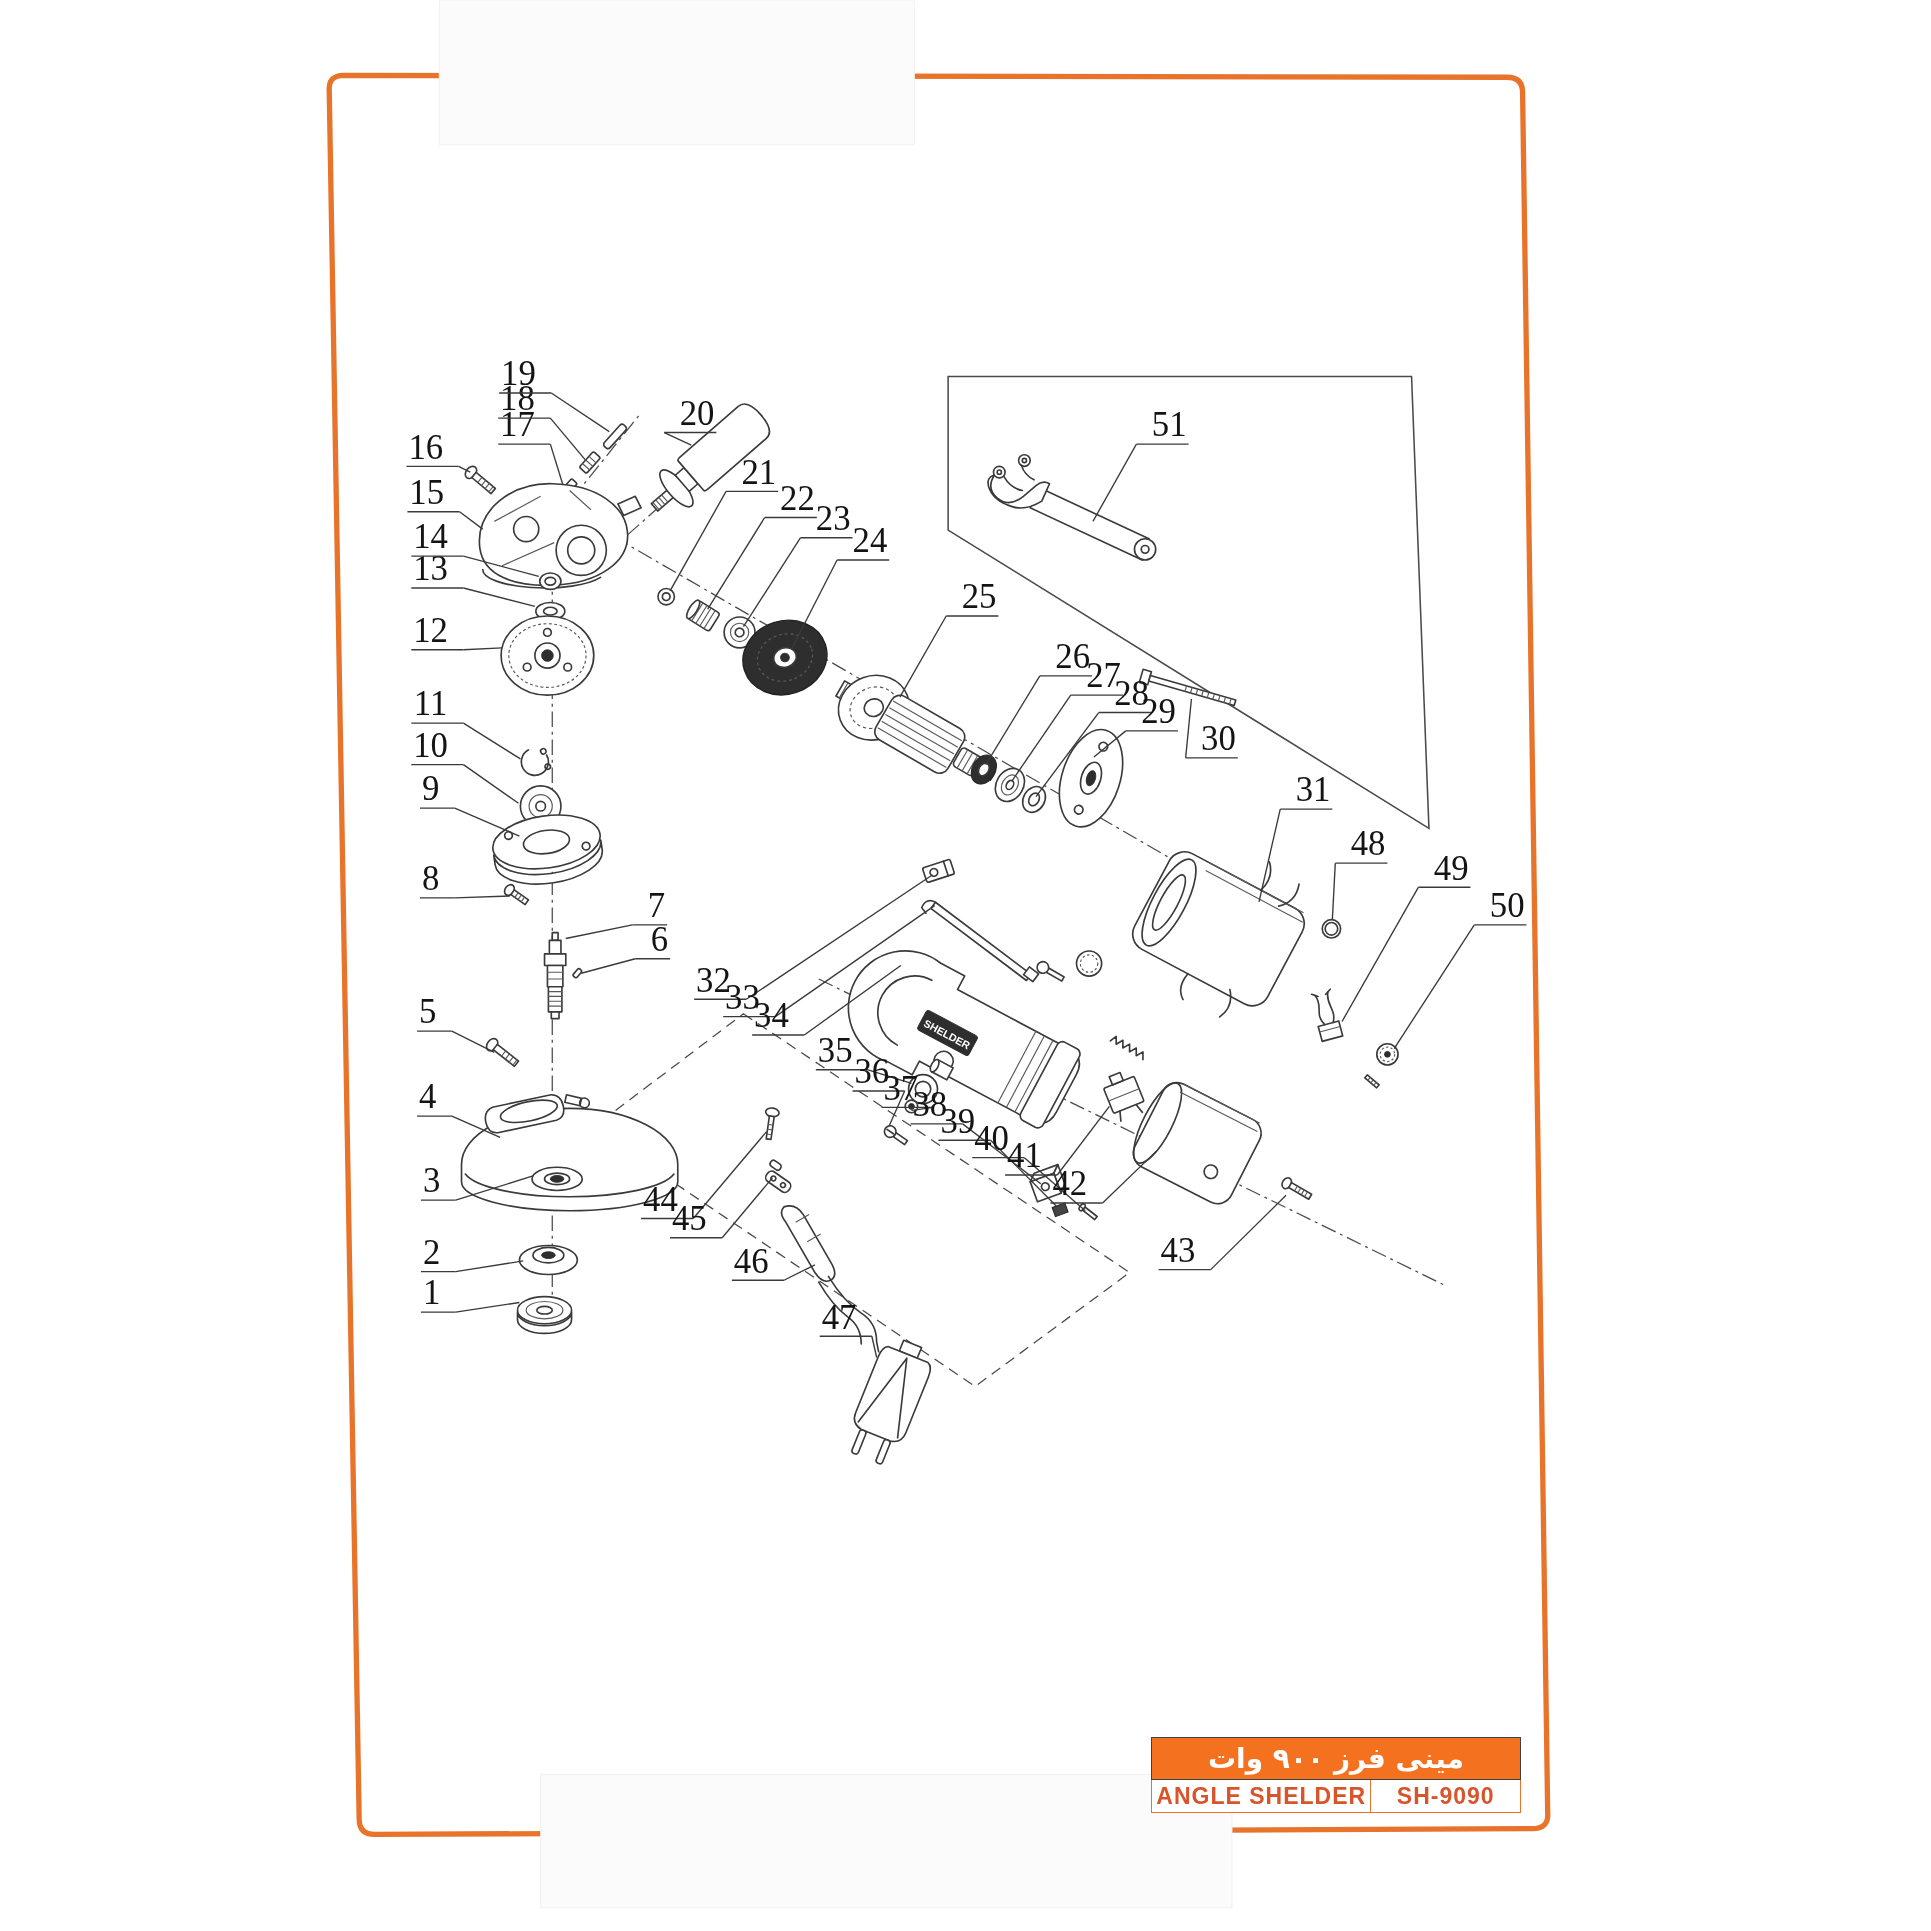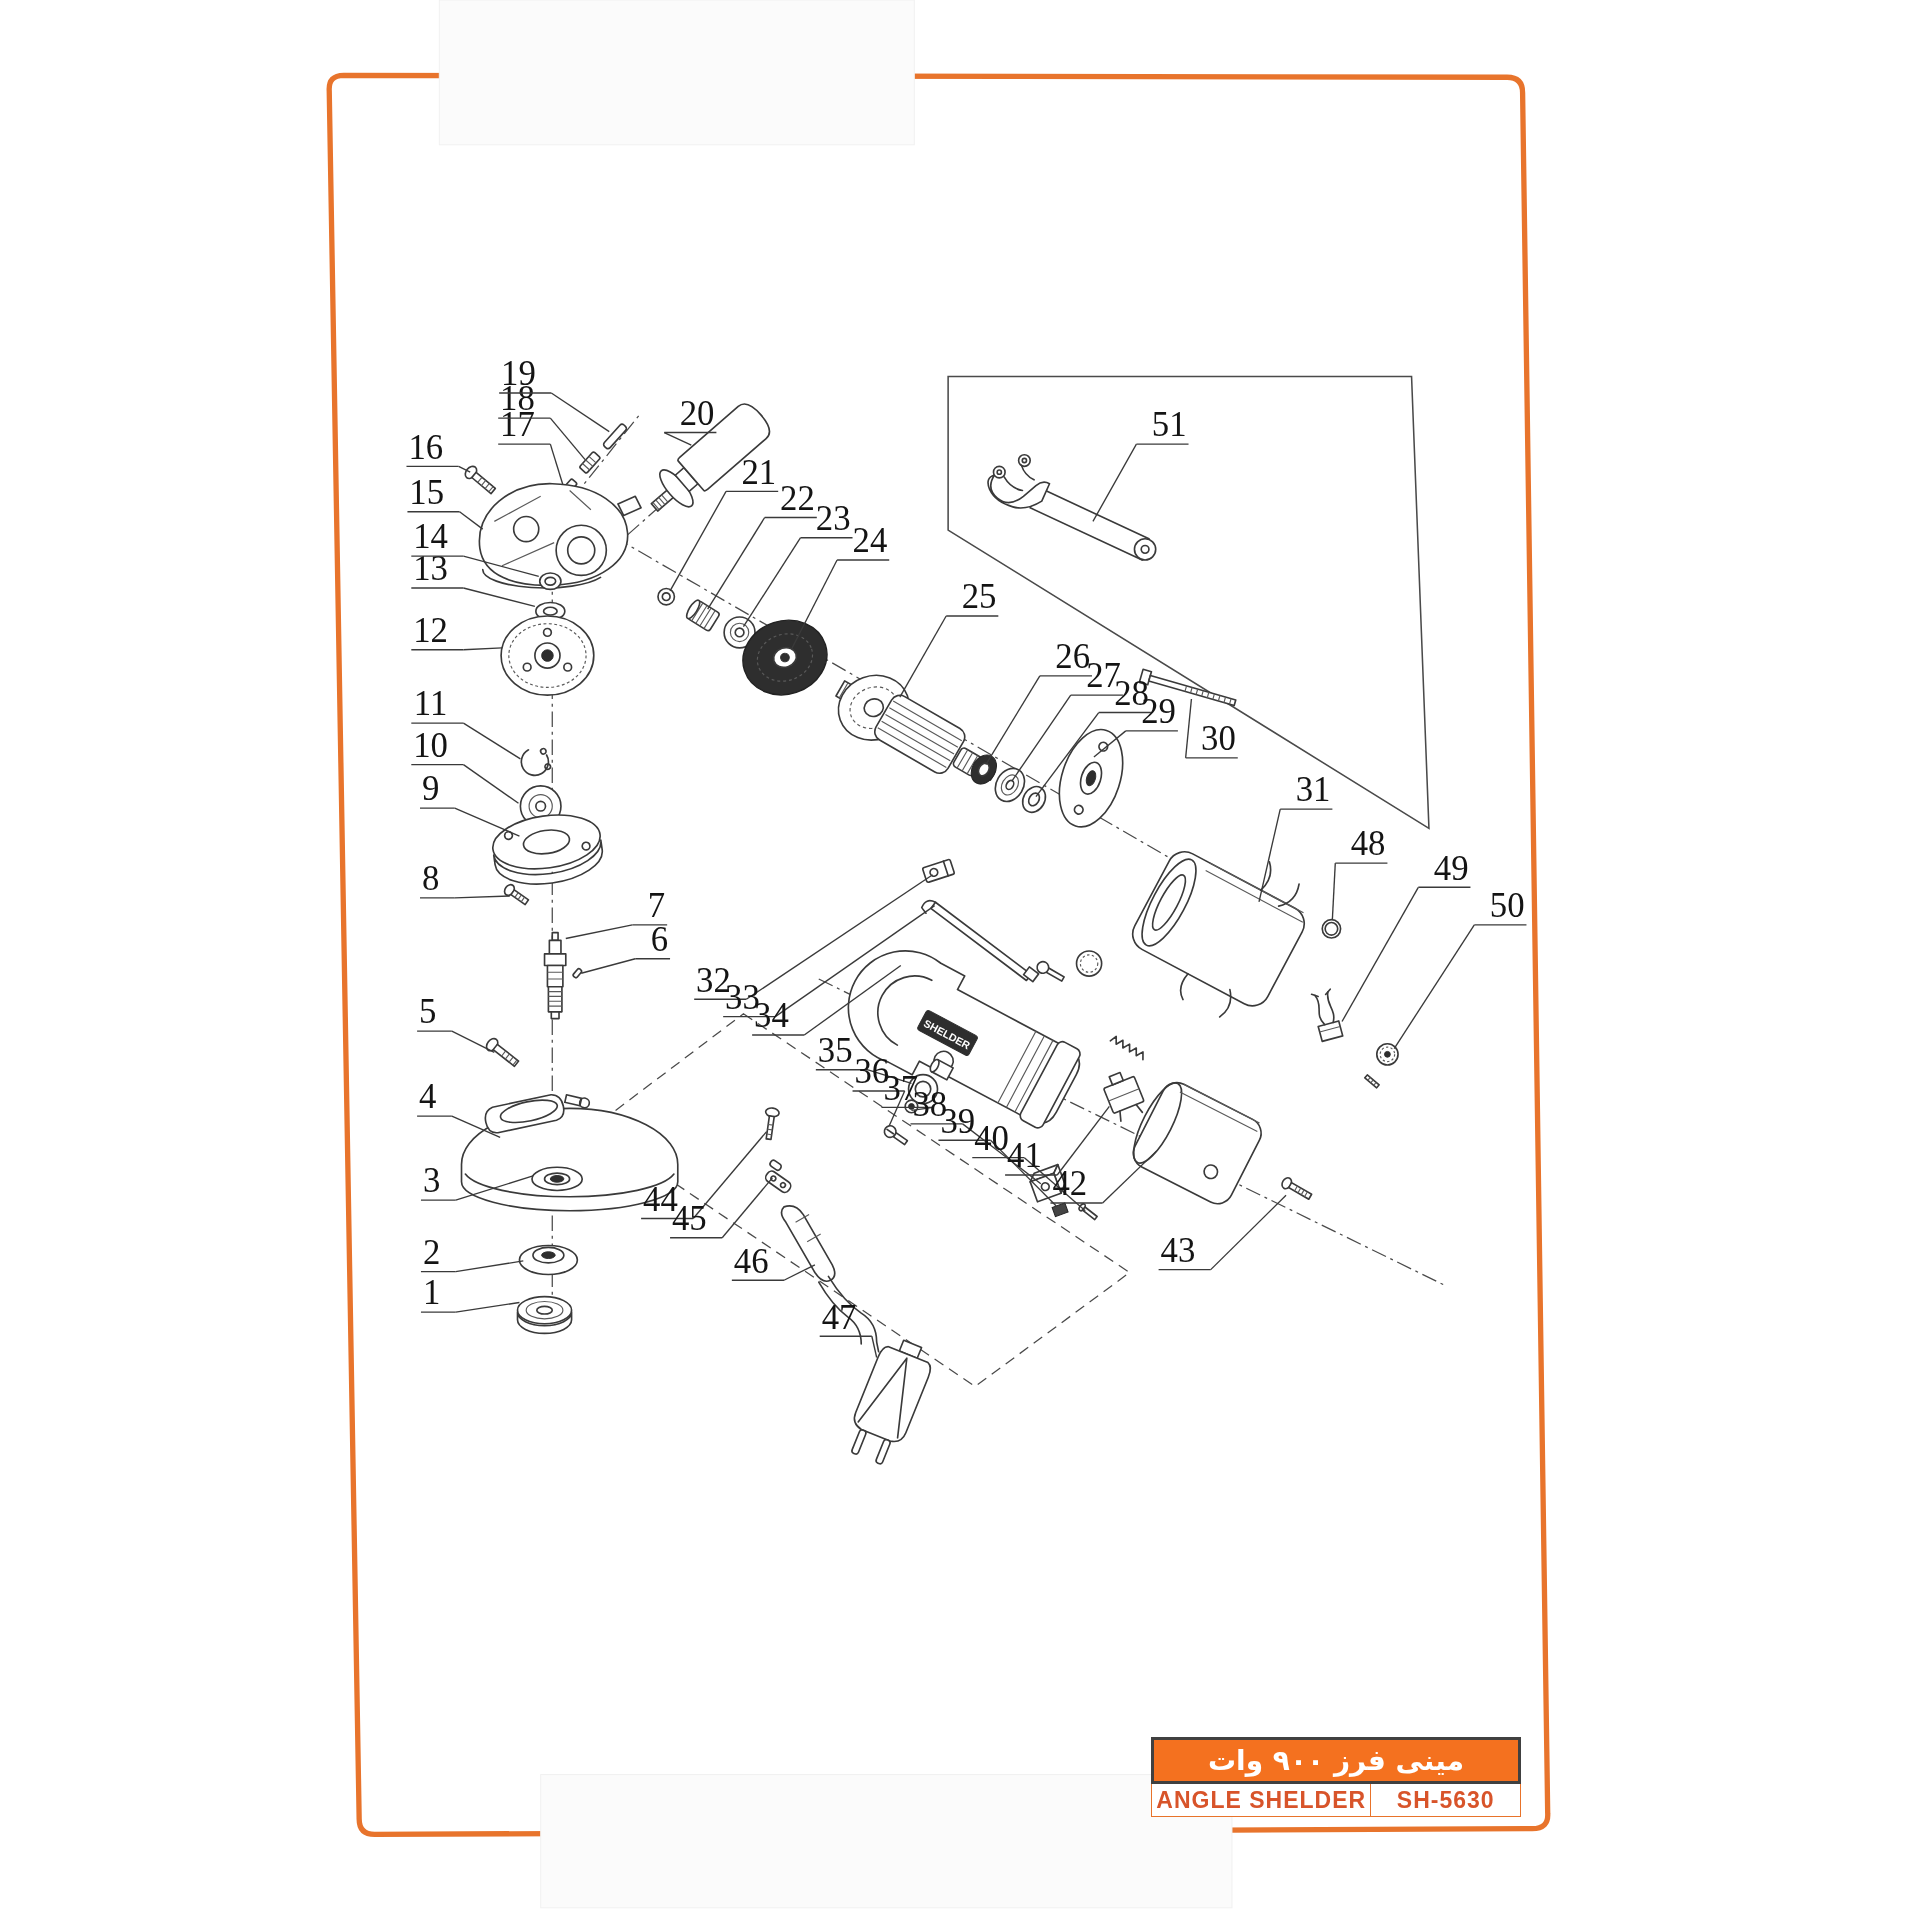--- a/index.html
+++ b/index.html
@@ -12,21 +12,21 @@
   .pd {stroke:#2e2e2e;fill:#2e2e2e;}
   .teeth{stroke:#5a5a5a;stroke-width:1.2;fill:none;}
   .axis {stroke:#4a4a4a;stroke-width:1.3;fill:none;stroke-dasharray:16 5 3 5;}
   .dashl{stroke:#4a4a4a;stroke-width:1.3;fill:none;stroke-dasharray:11 7;}
   .cons {stroke:#4a4a4a;stroke-width:1.6;fill:none;}
   .plbl {font-family:"Liberation Serif",serif;font-size:36px;fill:#141414;}
   .lline{stroke:#3a3a3a;stroke-width:1.4;}
   .brandtxt{font-family:"Liberation Sans",sans-serif;font-weight:bold;fill:#fff;}
   
   .titleblock{position:absolute;left:1151px;top:1737px;width:370px;}
-  .tb-banner{height:41px;background:#f4711f;border:3px solid #404040;color:#fff;
+  .tb-banner{height:41px;background:#f4711f;border:1px solid #404040;color:#fff;
              font-family:"DejaVu Sans",sans-serif;font-weight:bold;font-size:28px;
              line-height:41px;text-align:center;direction:rtl;}
   .tb-row{display:flex;border:1.9px solid #e8732a;border-top:none;background:#fff;height:32px;}
   .tb-cell{color:#d8542a;font-weight:bold;font-size:23px;line-height:32px;text-align:center;
            letter-spacing:1px;font-family:"Liberation Sans",sans-serif;}
   .tb-en{flex:1.47;}
   .tb-model{flex:1;border-left:1.9px solid #e8732a;}
 </style>
 </head>
 <body>
@@ -541,18 +541,18 @@
         <line x1="1177" y1="460" x2="1231" y2="460" class="lline"></line>
         <line x1="1177" y1="460" x2="1132" y2="540" class="lline"></line>
         <text x="1211" y="452" text-anchor="middle" class="plbl">51</text>
       </g>
 </svg>
 
 <div class="titleblock">
   <div class="tb-banner">مینی فرز ۹۰۰ وات</div>
   <div class="tb-row">
     <div class="tb-cell tb-en">ANGLE SHELDER</div>
-    <div class="tb-cell tb-model">SH-5630</div>
+    <div class="tb-cell tb-model">SH-9090</div>
   </div>
 </div>
 
 </div>
 
 
 </body></html>

